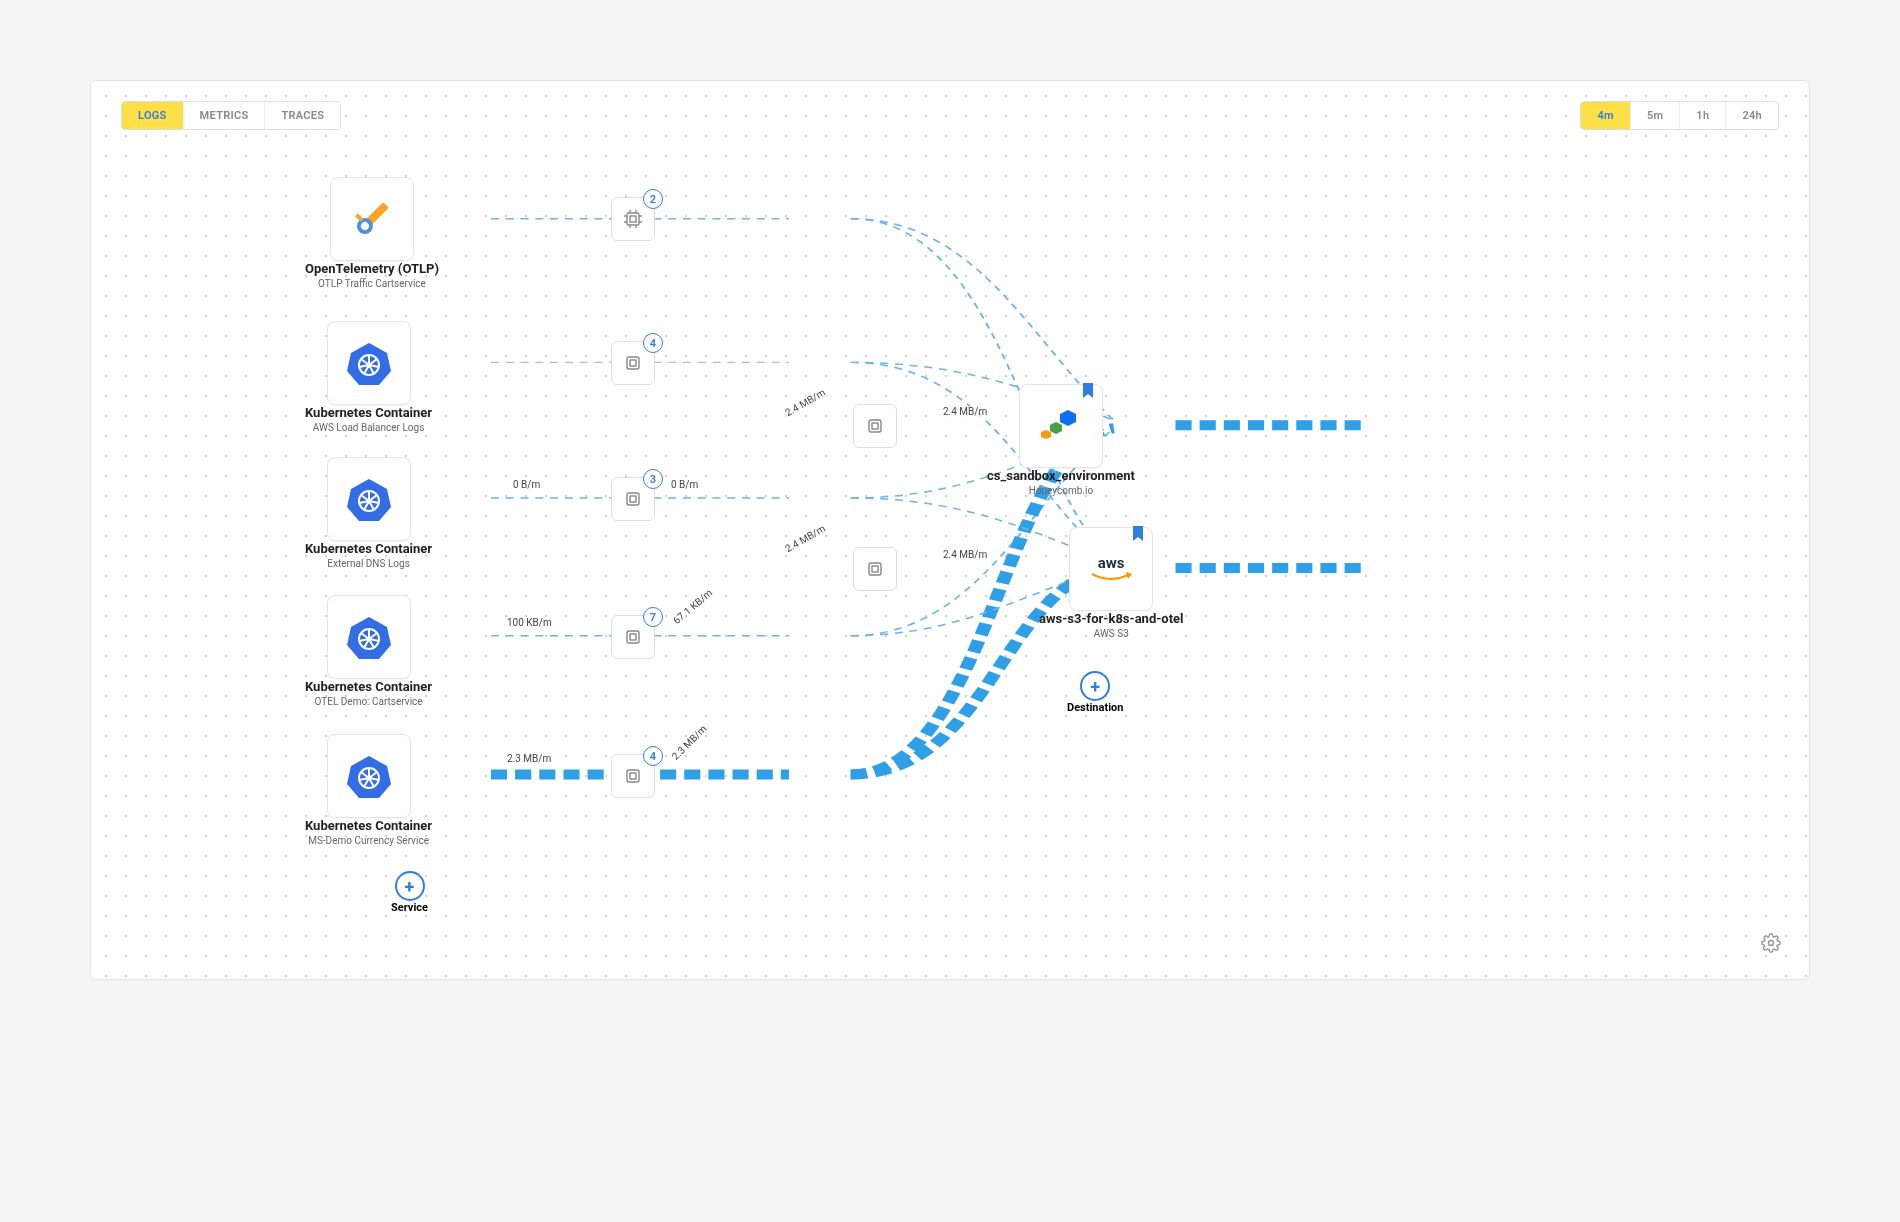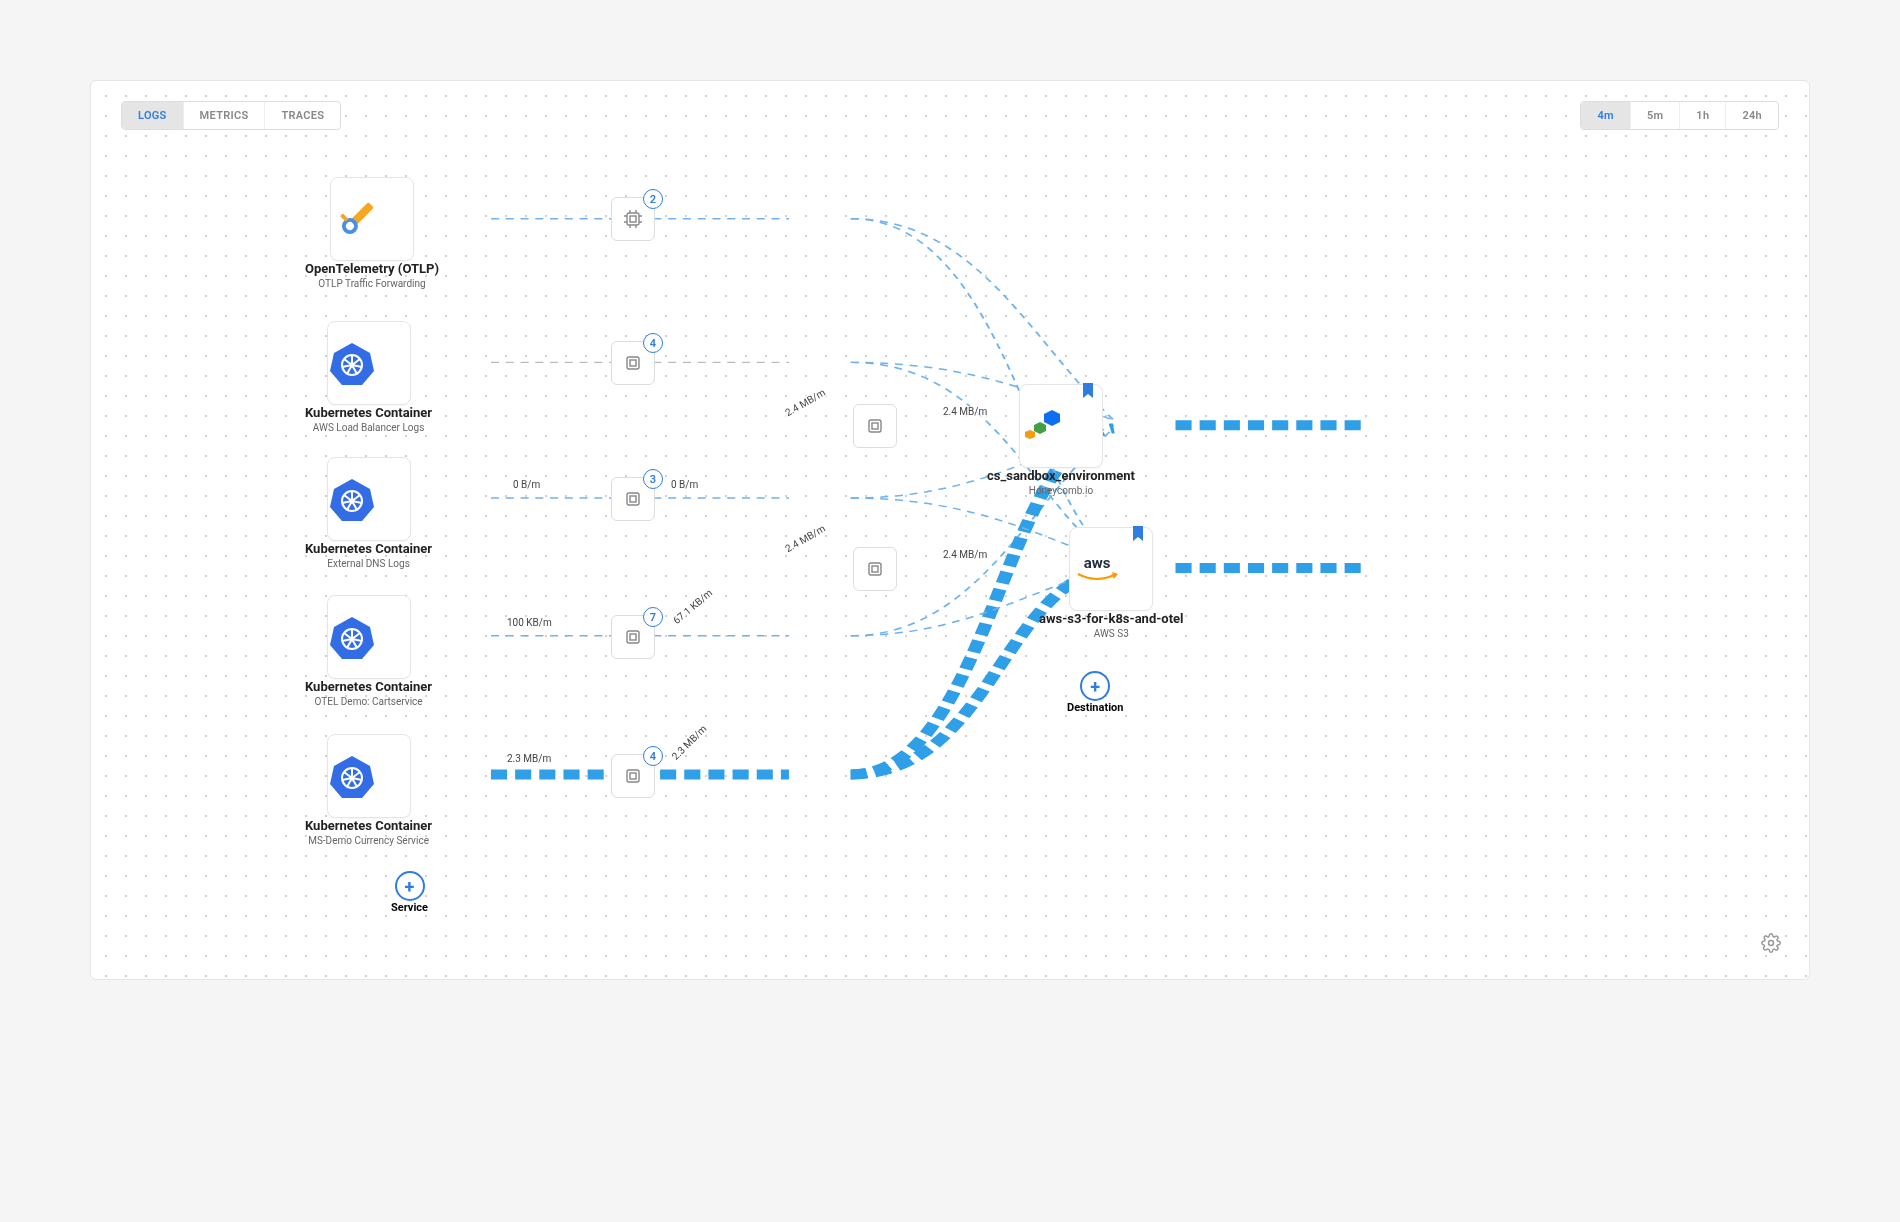--- a/index.html
+++ b/index.html
@@ -2,27 +2,27 @@
 <html><head>
 <meta charset="utf-8">
 <style>
 *{box-sizing:border-box;margin:0;padding:0;font-family:-apple-system,BlinkMacSystemFont,"Segoe UI",Roboto,sans-serif}
 body{background:#f5f5f5;padding:80px 90px}
 .frame{background:#fff;border:1px solid #e5e5e5;border-radius:6px;position:relative;height:900px;overflow:hidden}
 .dots-bg{position:absolute;inset:0;background-image:radial-gradient(circle,#d0d0d0 1px,transparent 1px);background-size:20px 20px;background-position:5px 5px}
 .toolbar{position:absolute;top:20px;left:30px;right:30px;display:flex;justify-content:space-between;z-index:10}
 .seg{display:flex;border:1px solid #ddd;border-radius:4px;overflow:hidden;background:#fff}
 .seg button{border:none;background:transparent;padding:7px 16px;font-size:11px;font-weight:600;color:#888;cursor:pointer;letter-spacing:.3px}
-.seg button.active{background:#e5e5e5;color:#2f7de1}
+.seg button.active{background:#fde047;color:#2f7de1}
 .seg button+button{border-left:1px solid #eee}
 .gear{position:absolute;right:28px;bottom:22px;color:#999;cursor:pointer}
 .canvas{position:absolute;inset:0}
 svg.wires{position:absolute;inset:0;width:100%;height:100%}
 .node{position:absolute;display:flex;flex-direction:column;align-items:center;z-index:5}
-.card{width:84px;height:84px;background:#fff;border:1px solid #e5e5e5;border-radius:8px;display:flex;align-items:center;box-shadow:0 1px 2px rgba(0,0,0,.04);cursor:pointer}
+.card{width:84px;height:84px;background:#fff;border:1px solid #e5e5e5;border-radius:8px;display:flex;align-items:center;justify-content:center;box-shadow:0 1px 2px rgba(0,0,0,.04);cursor:pointer}
 .card.big{width:84px;height:84px}
 .nlabel{margin-top:0;text-align:center;max-width:160px}
 .nlabel .t{font-size:13px;font-weight:700;color:#222}
 .nlabel .s{font-size:10px;color:#666;margin-top:2px}
 .proc{position:absolute;z-index:5}
 .proc .chip{width:44px;height:44px;background:#fff;border:1px solid #ddd;border-radius:6px;display:flex;align-items:center;justify-content:center;cursor:pointer}
 .badge{position:absolute;top:-8px;right:-8px;width:20px;height:20px;border:1.5px solid #2f7de1;border-radius:50%;background:#fff;color:#2f7de1;font-size:11px;font-weight:600;display:flex;align-items:center;justify-content:center}
 .bookmark{position:absolute;top:-2px;right:8px;color:#2f7de1;z-index:2}
 .bookmark svg path{fill:#2f7de1}
 .elabel{position:absolute;font-size:10px;color:#444;z-index:4;background:rgba(255,255,255,.7);padding:0 2px}
@@ -98,21 +98,21 @@
             <svg width="52" height="52" viewBox="0 0 52 52">
               <g transform="rotate(45 26 26)">
                 <rect x="22" y="6" width="8" height="24" fill="#f5a623" rx="2"></rect>
                 <circle cx="26" cy="36" r="6" fill="none" stroke="#4a90e2" stroke-width="4"></circle>
                 <rect x="12" y="32" width="8" height="4" fill="#f5a623" rx="1"></rect>
               </g>
             </svg>
           </div>
           <div class="nlabel">
             <div class="t">OpenTelemetry (OTLP)</div>
-            <div class="s">OTLP Traffic Forwarding</div>
+            <div class="s">OTLP Traffic Cartservice</div>
           </div>
         </div>
         <div class="node" style="left: 214px; top: 240px;">
           <div class="card big">
             <svg width="48" height="48" viewBox="0 0 48 48">
               <polygon points="24,4 42,14 46,32 34,46 14,46 2,32 6,14" fill="#326de6"></polygon>
               <circle cx="24" cy="26" r="10" fill="none" stroke="#fff" stroke-width="2"></circle>
               <circle cx="24" cy="26" r="2.5" fill="#fff"></circle>
               <g stroke="#fff" stroke-width="2">
                 <line x1="24" y1="16" x2="24" y2="26"></line>

